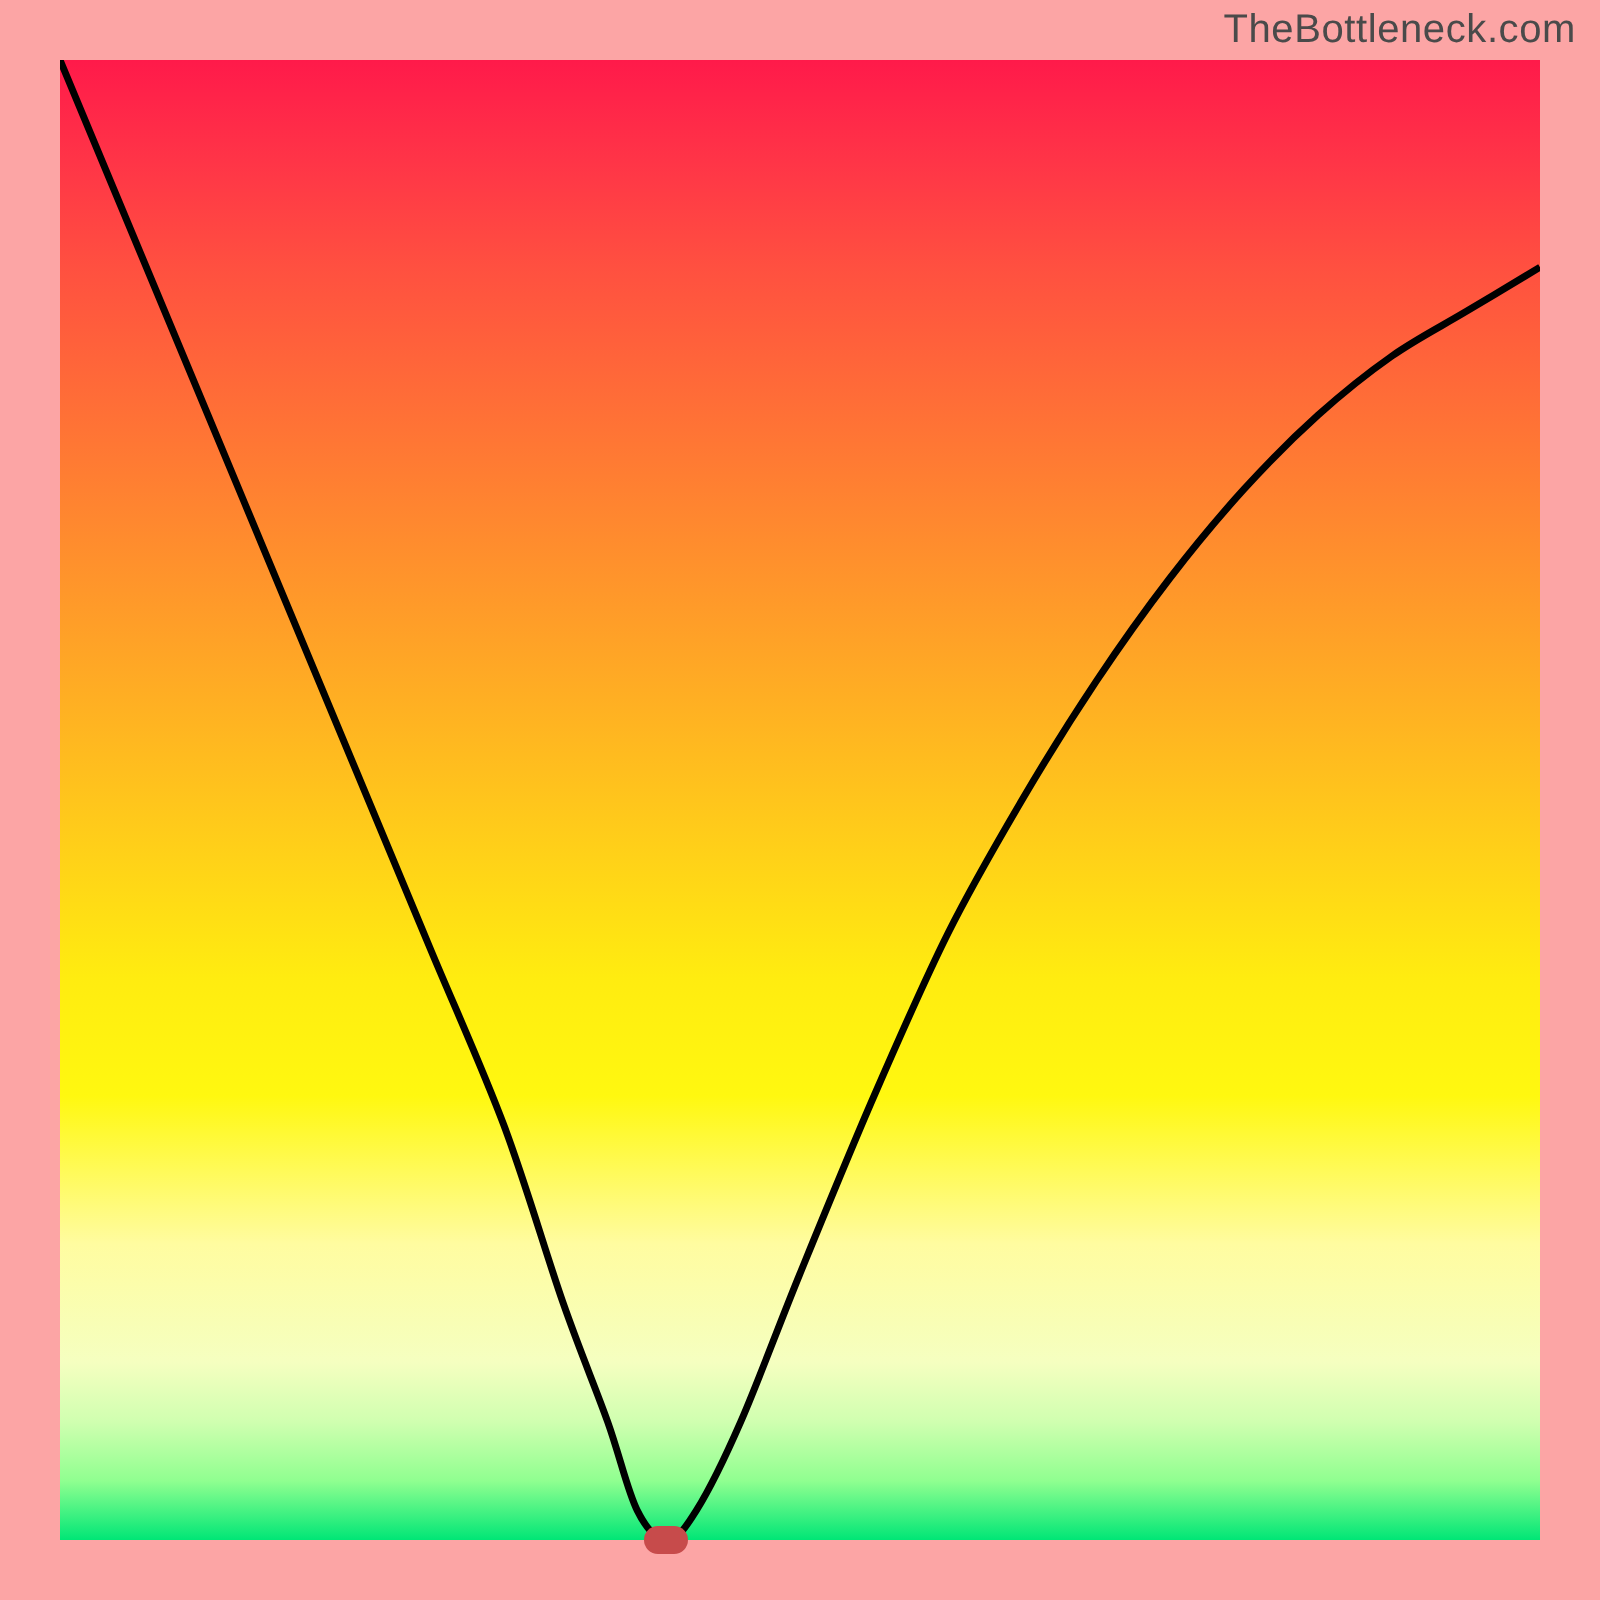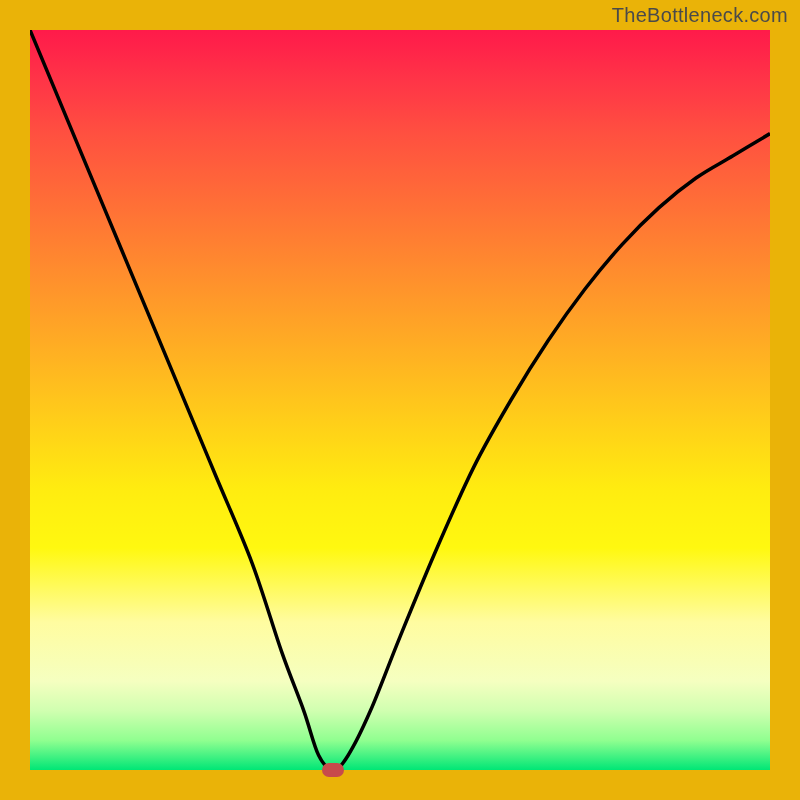--- a/index.html
+++ b/index.html
@@ -6,21 +6,21 @@
     margin: 0;
     padding: 0;
     width: 800px;
     height: 800px;
     overflow: hidden;
     font-family: Arial, sans-serif;
   }
   .container {
     width: 800px;
     height: 800px;
-    background: #eab308;
+    background: #fca5a5;
     position: relative;
   }
   .plot-area {
     position: absolute;
     left: 30px;
     top: 30px;
     width: 740px;
     height: 740px;
     background: linear-gradient(to bottom,
       #ff1a4a 0%,

